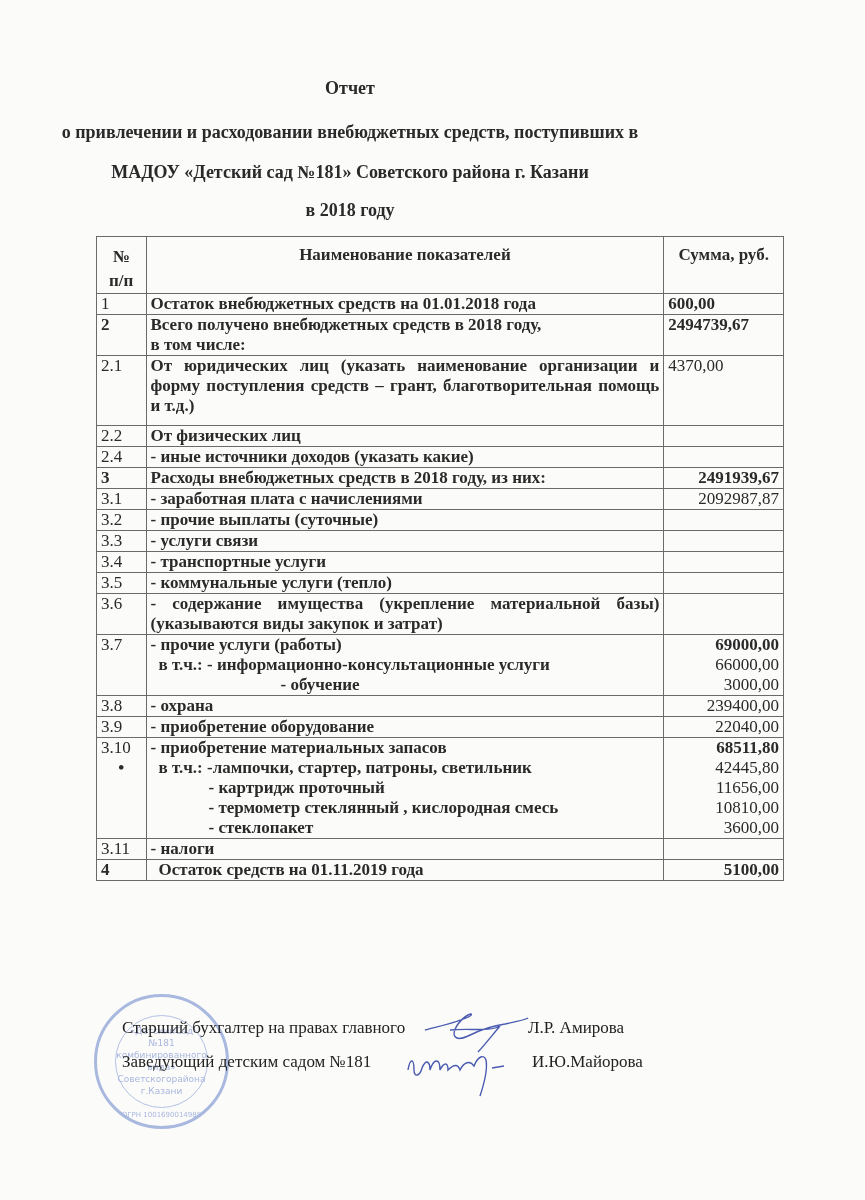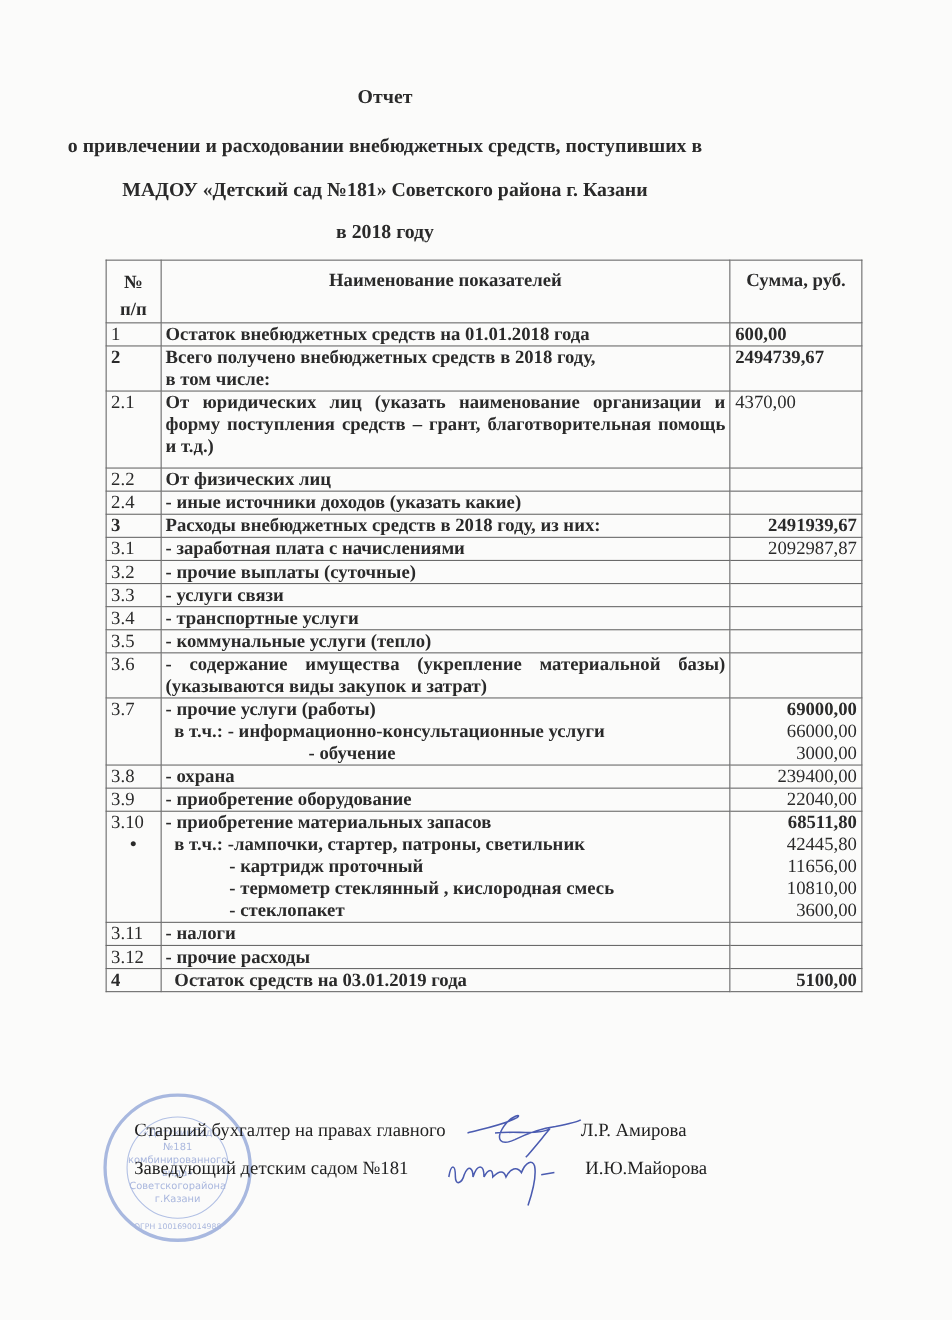--- a/index.html
+++ b/index.html
@@ -175,28 +175,23 @@
         <span class="subline">11656,00</span>
         <span class="subline">10810,00</span>
         <span class="subline">3600,00</span>
       </td>
     </tr>
     <tr>
       <td class="c-num">3.11</td>
       <td class="c-name">- налоги</td>
       <td class="c-sum"></td>
     </tr>
-    <tr>
-      <td class="c-num">3.12</td>
-      <td class="c-name">- прочие расходы</td>
-      <td class="c-sum"></td>
-    </tr>
     <tr class="bold">
       <td class="c-num">4</td>
-      <td class="c-name" style="padding-left:12px">Остаток средств на 03.01.2019 года</td>
+      <td class="c-name" style="padding-left:12px">Остаток средств на 01.11.2019 года</td>
       <td class="c-sum right">5100,00</td>
     </tr>
   </tbody>
 </table>
 
 <div class="stamp">
   <div class="stamp-inner"></div>
   <div class="stamp-text" style="top:28px">«ДетскийСад</div>
   <div class="stamp-text" style="top:40px">№181</div>
   <div class="stamp-text" style="top:52px">комбинированного</div>

